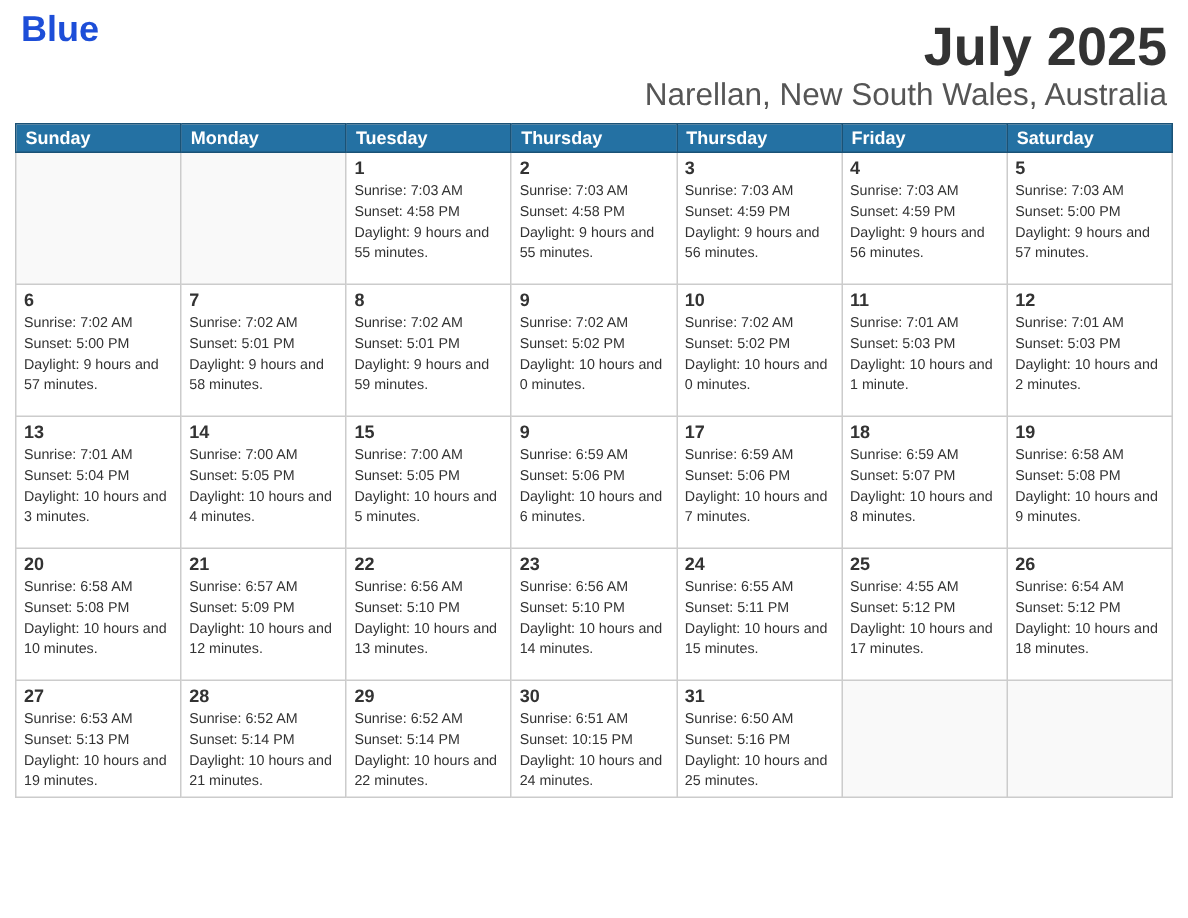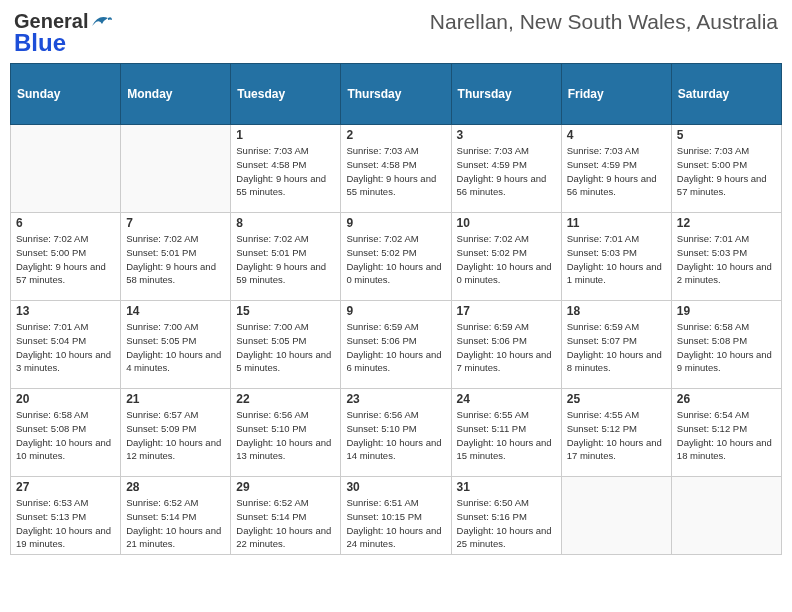--- a/index.html
+++ b/index.html
@@ -42,21 +42,21 @@
       width: 100%;
       border-collapse: collapse;
       border: 1px solid #ccc;
     }
     .calendar th {
       background-color: #2471a3;
       color: white;
       font-size: 12px;
       font-weight: bold;
       text-align: left;
-      padding: 23px 6px;
+      padding: 2px 6px;
       border: 1px solid #1a5276;
       margin-left: 40px;
     }
     .calendar td {
       vertical-align: top;
       border: 1px solid #ccc;
       padding: 3px 5px;
       font-size: 10px;
       color: #333;
       width: 108px;
@@ -80,32 +80,26 @@
     }
     .last-row td {
       height: 75px;
     }
   </style>
 </head>
 <body>
 
 <div class="header">
   <div class="logo">
-    <div class="logo-row">
-      <span style="font-size:20px; font-weight:bold; color:#333;">General</span>
-      <svg width="22" height="18" viewBox="0 0 22 18" style="margin-left:2px; margin-top:-2px;">
-        <path d="M2,14 Q8,2 18,6 Q14,8 12,12 Q10,8 6,10 Z" fill="#2471a3"></path>
-        <path d="M18,6 Q22,4 22,8 Q20,7 18,8 Z" fill="#2471a3"></path>
-      </svg>
-    </div>
     <div style="margin-top:-4px;">
       <span style="font-size:24px; font-weight:bold; color:#1d4ed8;">Blue</span>
     </div>
   </div>
   <div class="title-section">
+    <div class="month-title">July 2025</div>
     <div class="location-title">Narellan, New South Wales, Australia</div>
   </div>
 </div>
 
 <table class="calendar">
   <thead>
     <tr>
       <th>Sunday</th>
       <th>Monday</th>
       <th>Tuesday</th>

